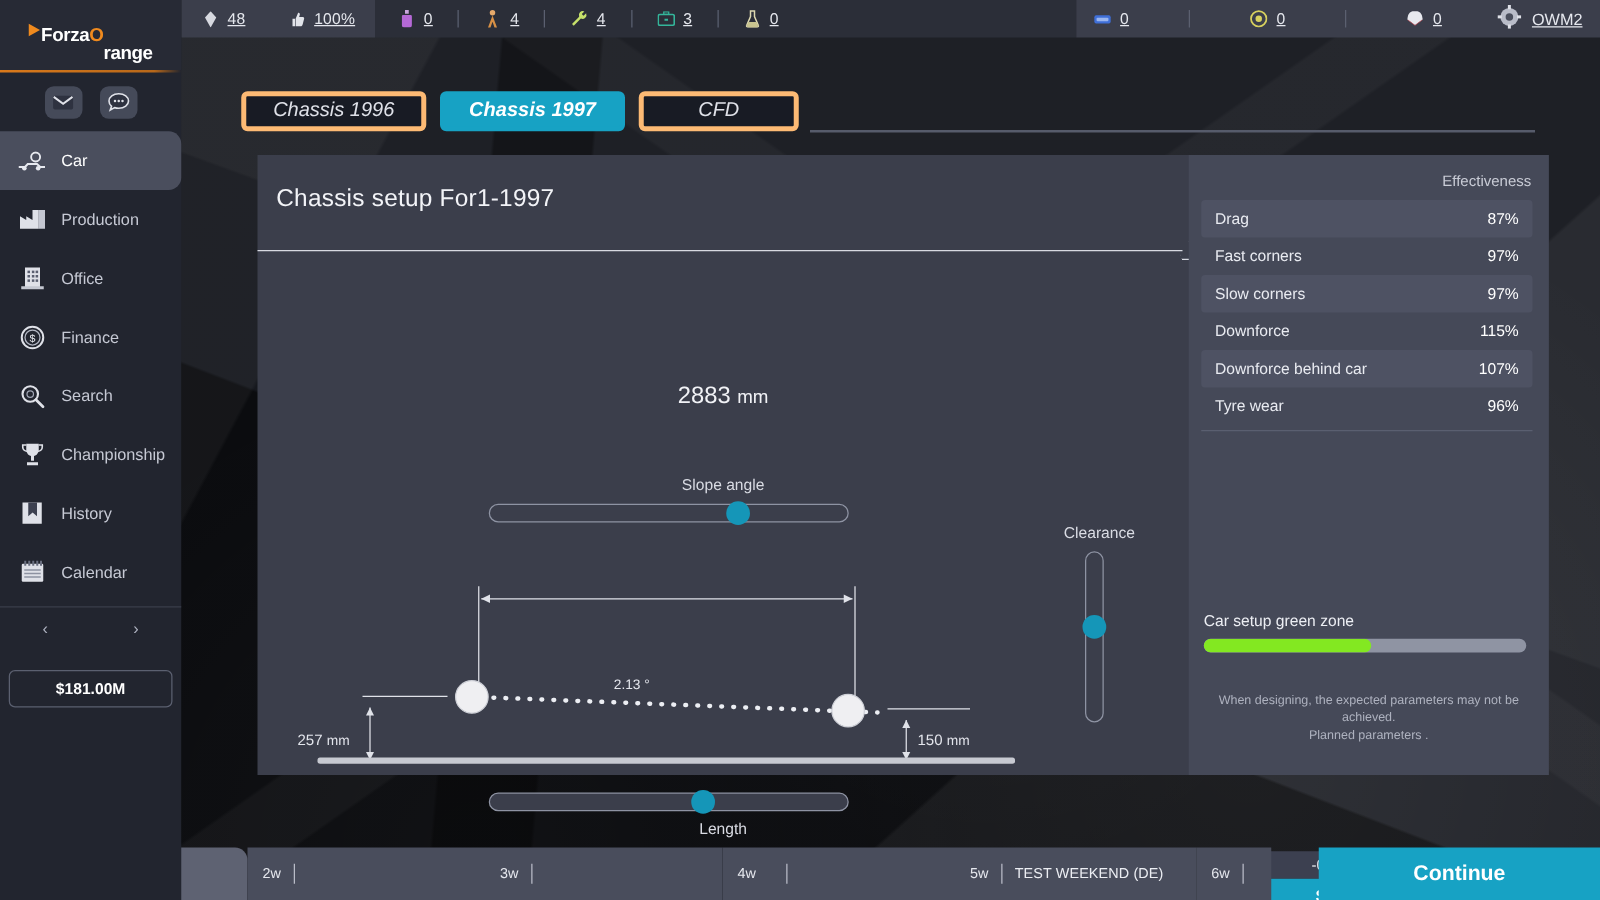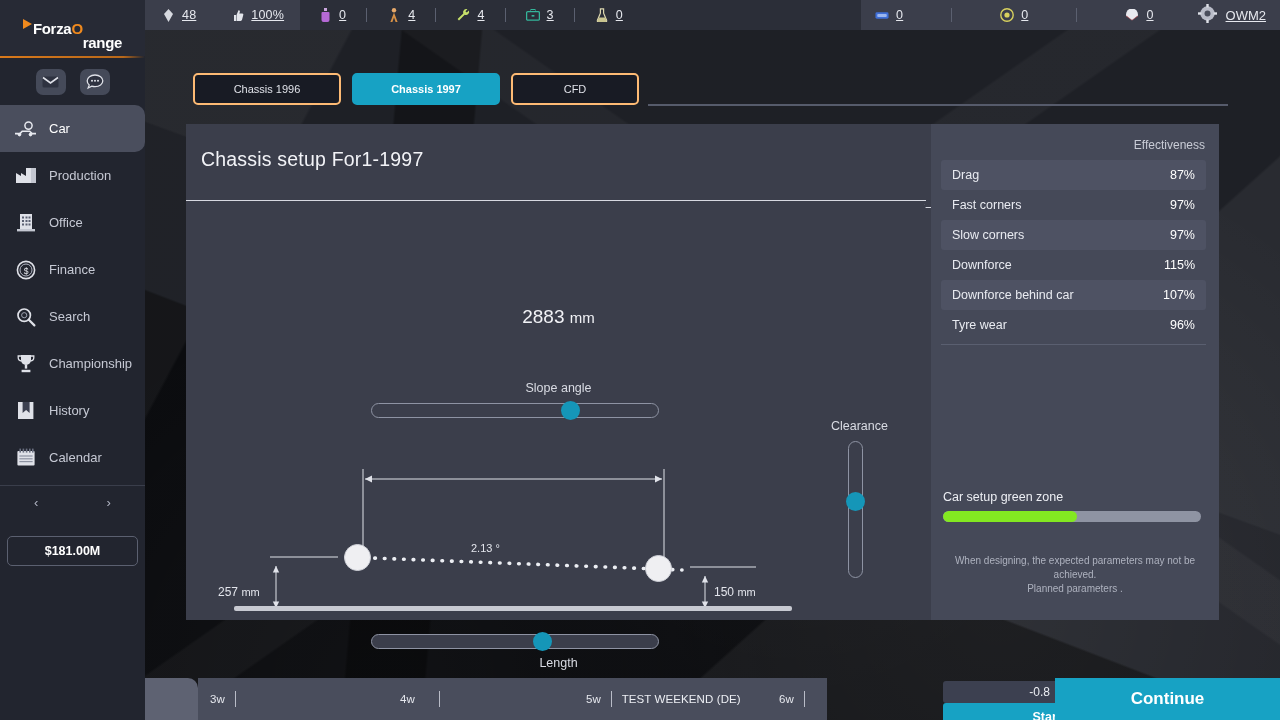--- a/index.html
+++ b/index.html
@@ -97,34 +97,34 @@
   
   #tabstrip{
     position:absolute; top:73px; left:193px; width:1035px; height:32px;
     display:flex; gap:11px; z-index:5;
   }
   #tabstrip::after{
     content:""; position:absolute; left:450px; right:0; bottom:-16px; height:1px;
   }
   .tab{
     height:32px; border-radius:5px; display:flex; align-items:center; justify-content:center;
-    font-size:11px; background:#181b24; border:2px solid #fdba74; color:#dfe1e8;
+    font-size:16px; background:#181b24; border:4px solid #fdba74; color:#dfe1e8;font-style:italic;
   }
   .tab.w1{ width:148px; }
   .tab.w2{ width:148px; }
   .tab.w3{ width:128px; }
   .tab.active{ background:#17a2c4; border-color:#17a2c4; color:#ffffff; font-weight:bold; }
   #tabbar-line{
     position:absolute; top:104px; left:648px; width:580px; height:2px;
     background:#565b6b; z-index:4;
   }
 
   
   #panel{
-    position:absolute; top:124px; left:186px; width:1033px; height:496px;
+    position:absolute; top:124px; left:206px; width:1033px; height:496px;
     background:#3b3e4b; z-index:5;
   }
   #panel-title{
     position:absolute; left:15px; top:24px; font-size:19.5px; color:#f2f3f7; letter-spacing:.2px;
   }
   #swatches{
     position:absolute; right:101px; top:27px; display:flex; gap:4px;
   }
   .sw{ width:15px; height:15px; border:1px solid #6a6f80; }
 
@@ -654,20 +654,24 @@
     <div id="start-research">Start research</div>
   </div>
 </div>
 
 <div id="timeline">
   <div class="tl-cell first">
     <span>1w-1996</span>
     <span class="mk"></span>
   </div>
   <div class="tl-cell" style="width:190px;">
+    <span>2w</span>
+    <span class="mk"></span>
+  </div>
+  <div class="tl-cell" style="width:190px;">
     <span>3w</span>
     <span class="mk"></span>
   </div>
   <div class="tl-cell" style="width:186px;gap:24px;">
     <span>4w</span>
     <span class="mk"></span>
   </div>
   <div class="tl-cell" style="width:193px;">
     <span>5w</span>
     <span class="mk"></span>

